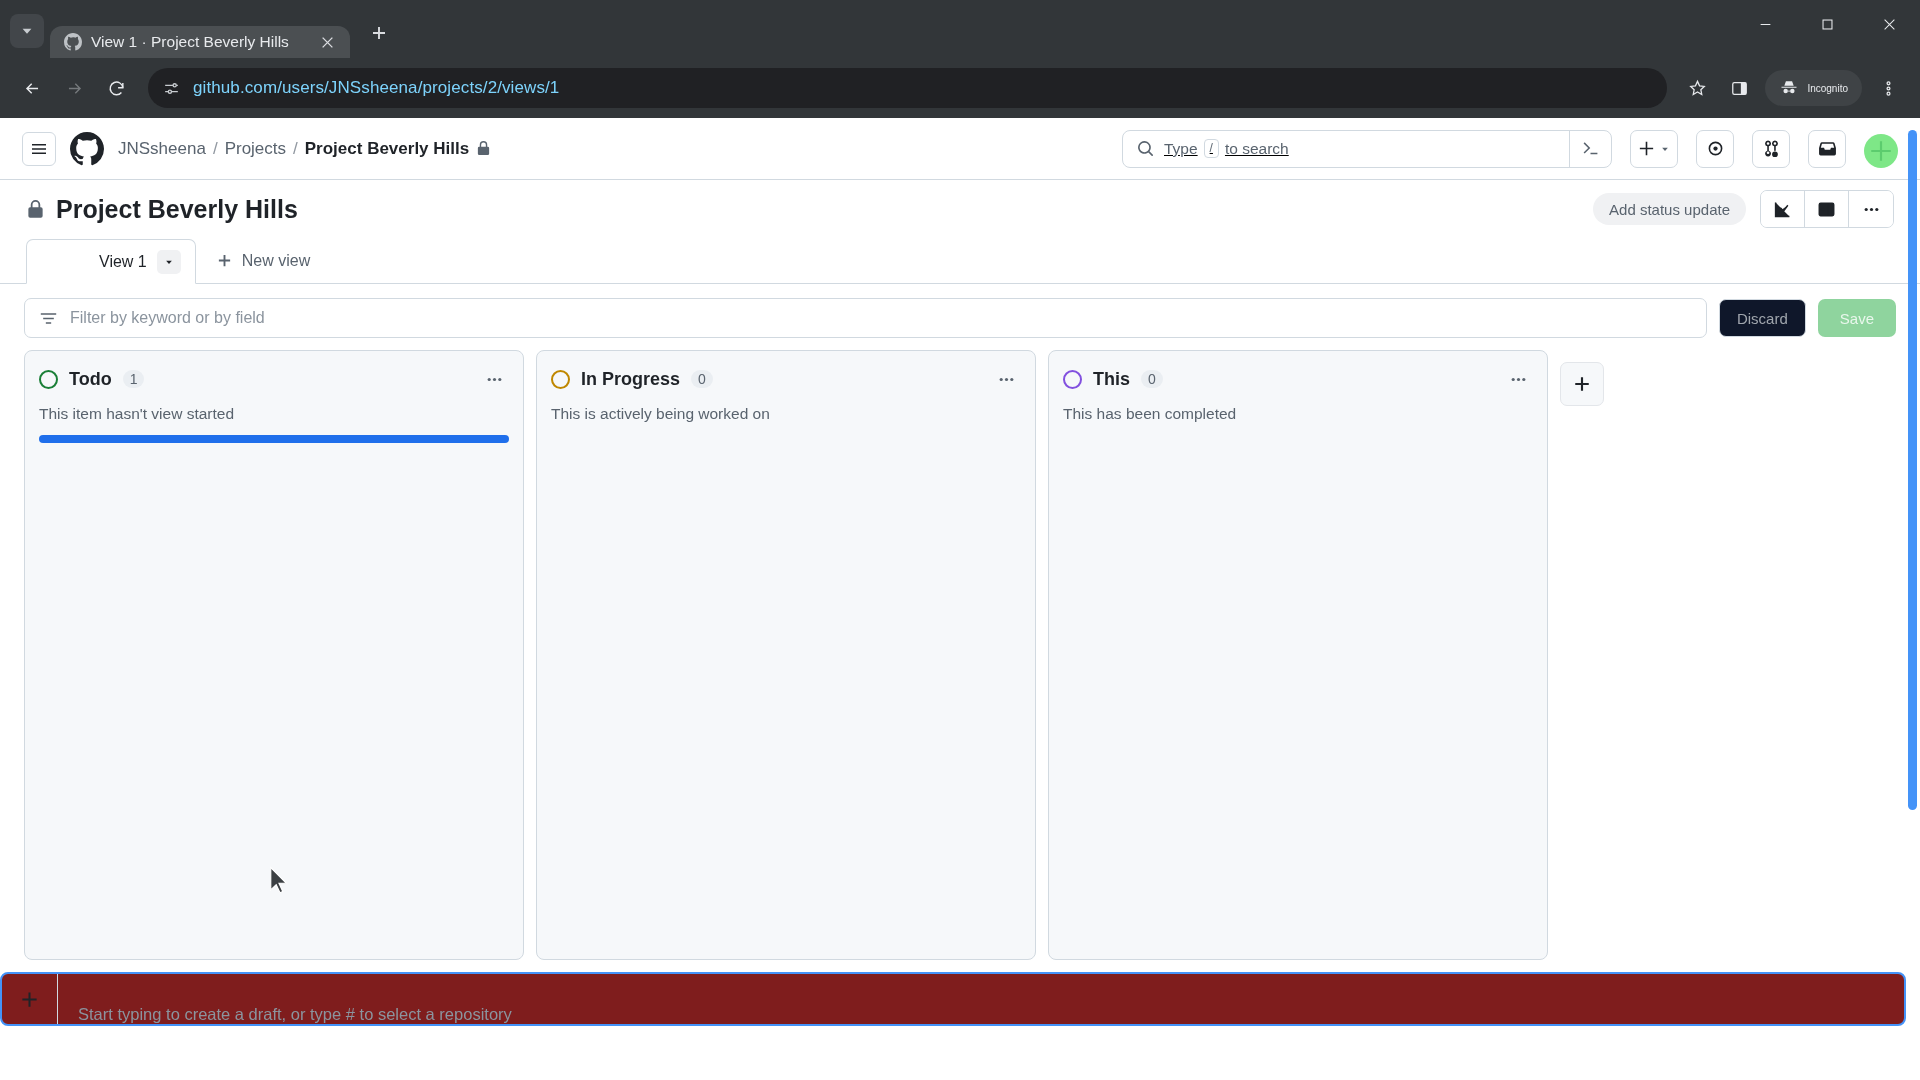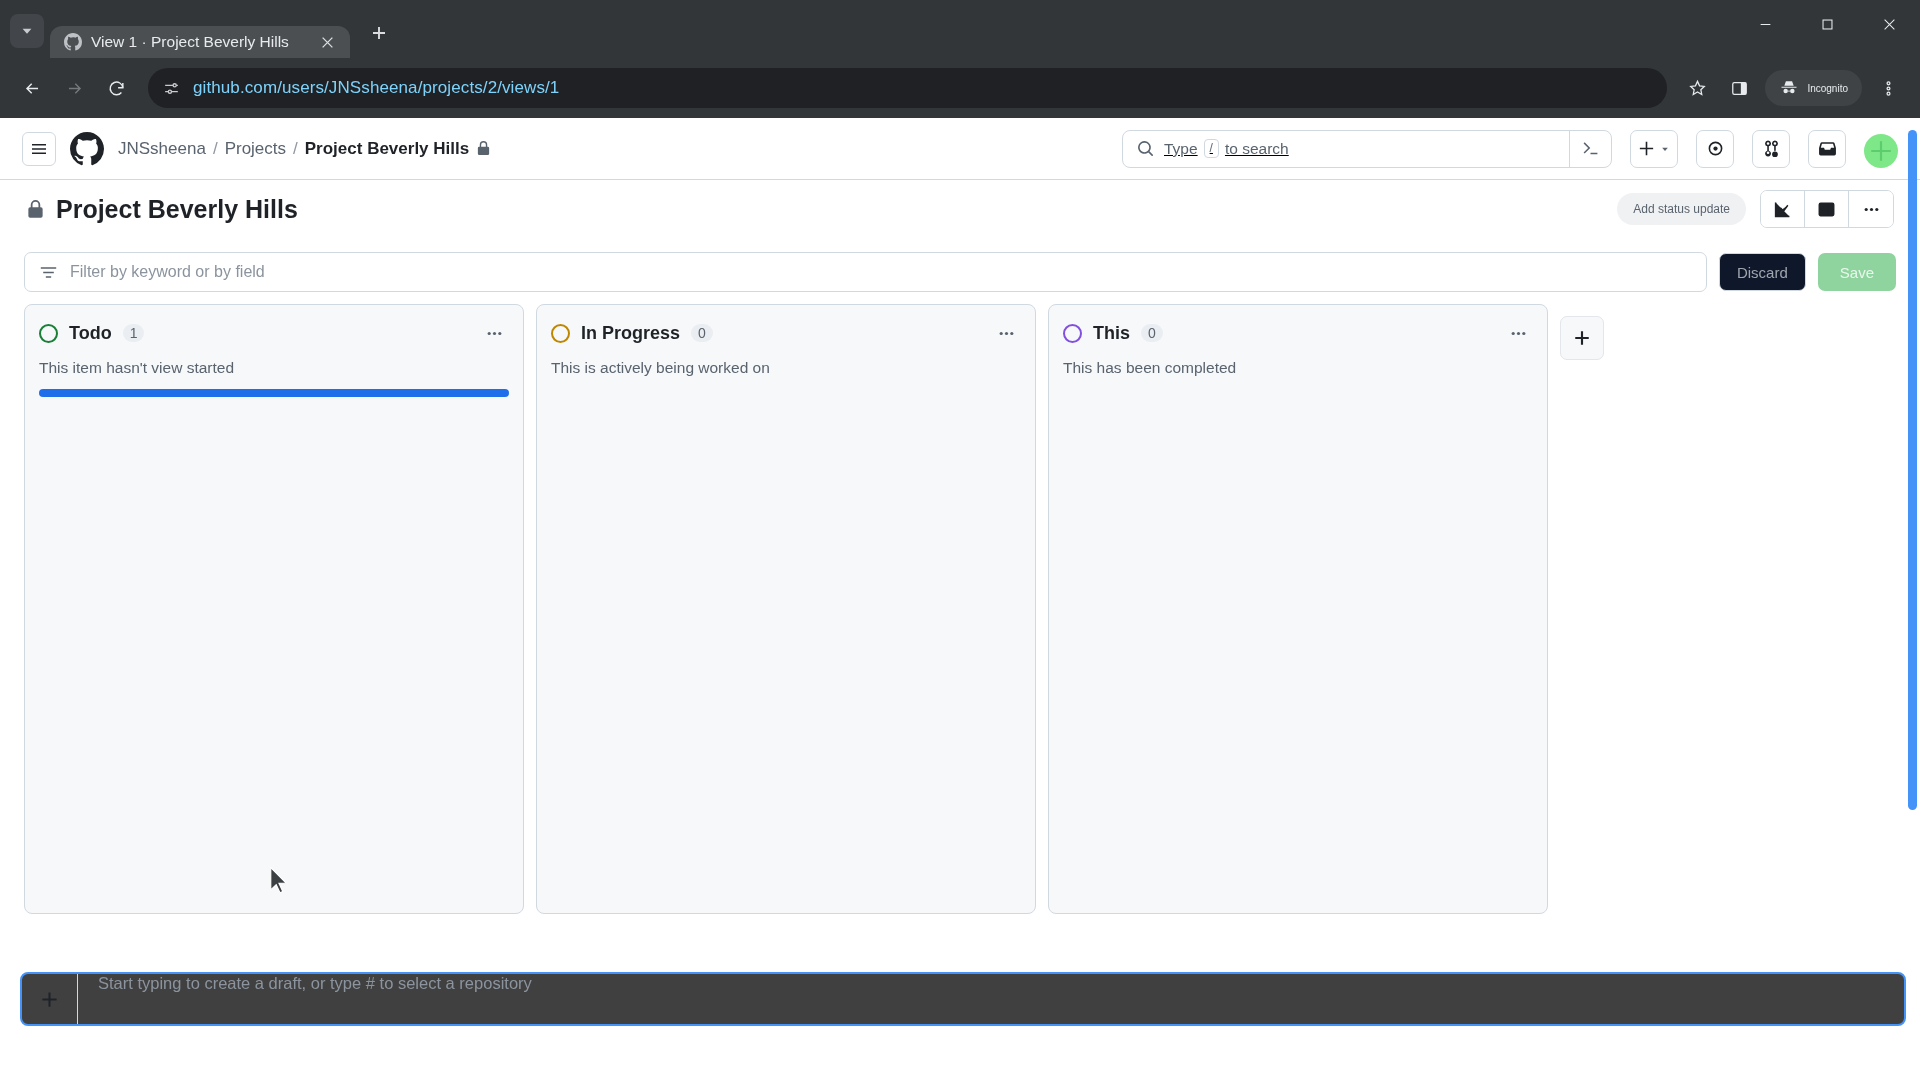--- a/index.html
+++ b/index.html
@@ -153,21 +153,21 @@
   }
   .proj-title {
     font-size: 25px; font-weight: 600; color: #1f2328;
     display: flex; align-items: center; gap: 11px;
   }
   .proj-title svg { width: 19px; height: 19px; fill: #59636e; }
   .title-right { margin-left: auto; display: flex; align-items: center; gap: 14px; }
   .status-pill {
     height: 32px; border-radius: 16px; background: #f0f1f3;
     display: flex; align-items: center; padding: 0 16px;
-    color: #59636e; font-size: 12px; cursor: pointer;
+    color: #59636e; font-size: 15px; cursor: pointer;
   }
   .icon-group { display: flex; border: 1px solid #d1d9e0; border-radius: 7px; overflow: hidden; }
   .icon-group-btn {
     width: 44px; height: 36px; display: flex; align-items: center;
     justify-content: center; cursor: pointer; background: #fff;
     border-right: 1px solid #d1d9e0;
   }
   .icon-group-btn:last-child { border-right: none; }
   .icon-group-btn svg { width: 17px; height: 17px; fill: #1f2328; }
 
@@ -254,23 +254,23 @@
 
   .add-col-btn {
     width: 44px; height: 44px; flex: 0 0 44px; margin-top: 12px;
     background: #f6f8fa; border: 1px solid #e3e6ea; border-radius: 7px;
     display: flex; align-items: center; justify-content: center; cursor: pointer;
   }
   .add-col-btn svg { width: 18px; height: 18px; stroke: #1f2328; stroke-width: 1.9; fill: none; }
 
   
   .draft-bar {
-    position: absolute; left: 20px; right: 14px; bottom: 26px;
+    position: absolute; left: 0; right: 14px; bottom: 26px;
     height: 54px; border: 2px solid #4493f8; border-radius: 8px;
-    background: #404040; display: flex; align-items: flex-start;
+    background: #7f1d1d; display: flex; align-items: flex-end;
   }
   .draft-plus {
     width: 56px; height: 100%; display: flex; align-items: center;
     justify-content: center; border-right: 1px solid #d1d9e0; cursor: pointer;
   }
   .draft-plus svg { width: 19px; height: 19px; stroke: #1f2328; stroke-width: 1.7; fill: none; }
   .draft-ph { color: #8b949e; font-size: 16.5px; padding-left: 20px; }
 
   .v-scrollbar {
     position: absolute; right: 3px; top: 12px; width: 9px; height: 680px;
@@ -500,20 +500,39 @@
           <svg viewBox="0 0 16 16">
             <circle cx="3" cy="8" r="1.5"></circle>
               <circle cx="8" cy="8" r="1.5"></circle>
               <circle cx="13" cy="8" r="1.5"></circle>
           </svg>
         </div>
       </div>
     </div>
   </div>
 
+  <div class="view-tabs">
+    <div class="view-tab active">
+      <svg class="board" viewBox="0 0 16 16">
+        <path d="M1.5 1.5h13v13h-13v-13zm1.5 1.5v10h2.2V3H3zm3.7 0v10h2.6V3H6.7zm4.1 0v10H13V3h-2.2z"></path>
+      </svg>
+      <span>View 1</span>
+      <span class="view-tab-caret">
+        <svg viewBox="0 0 16 16">
+            <path d="M8 11L3.5 6h9z"></path>
+          </svg>
+      </span>
+    </div>
+    <div class="view-tab new-view">
+      <svg viewBox="0 0 16 16">
+          <path d="M8 2v12M2 8h12"></path>
+        </svg>
+      <span>New view</span>
+    </div>
+  </div>
 
   <div class="filter-row">
     <div class="filter-input">
       <svg viewBox="0 0 16 16">
         <path d="M.75 3h14.5v1.5H.75zM3 7.25h10v1.5H3zM5.5 11.5h5V13h-5z"></path>
       </svg>
       <span class="filter-ph">Filter by keyword or by field</span>
     </div>
     <div class="btn-discard">
       <span>Discard</span>

